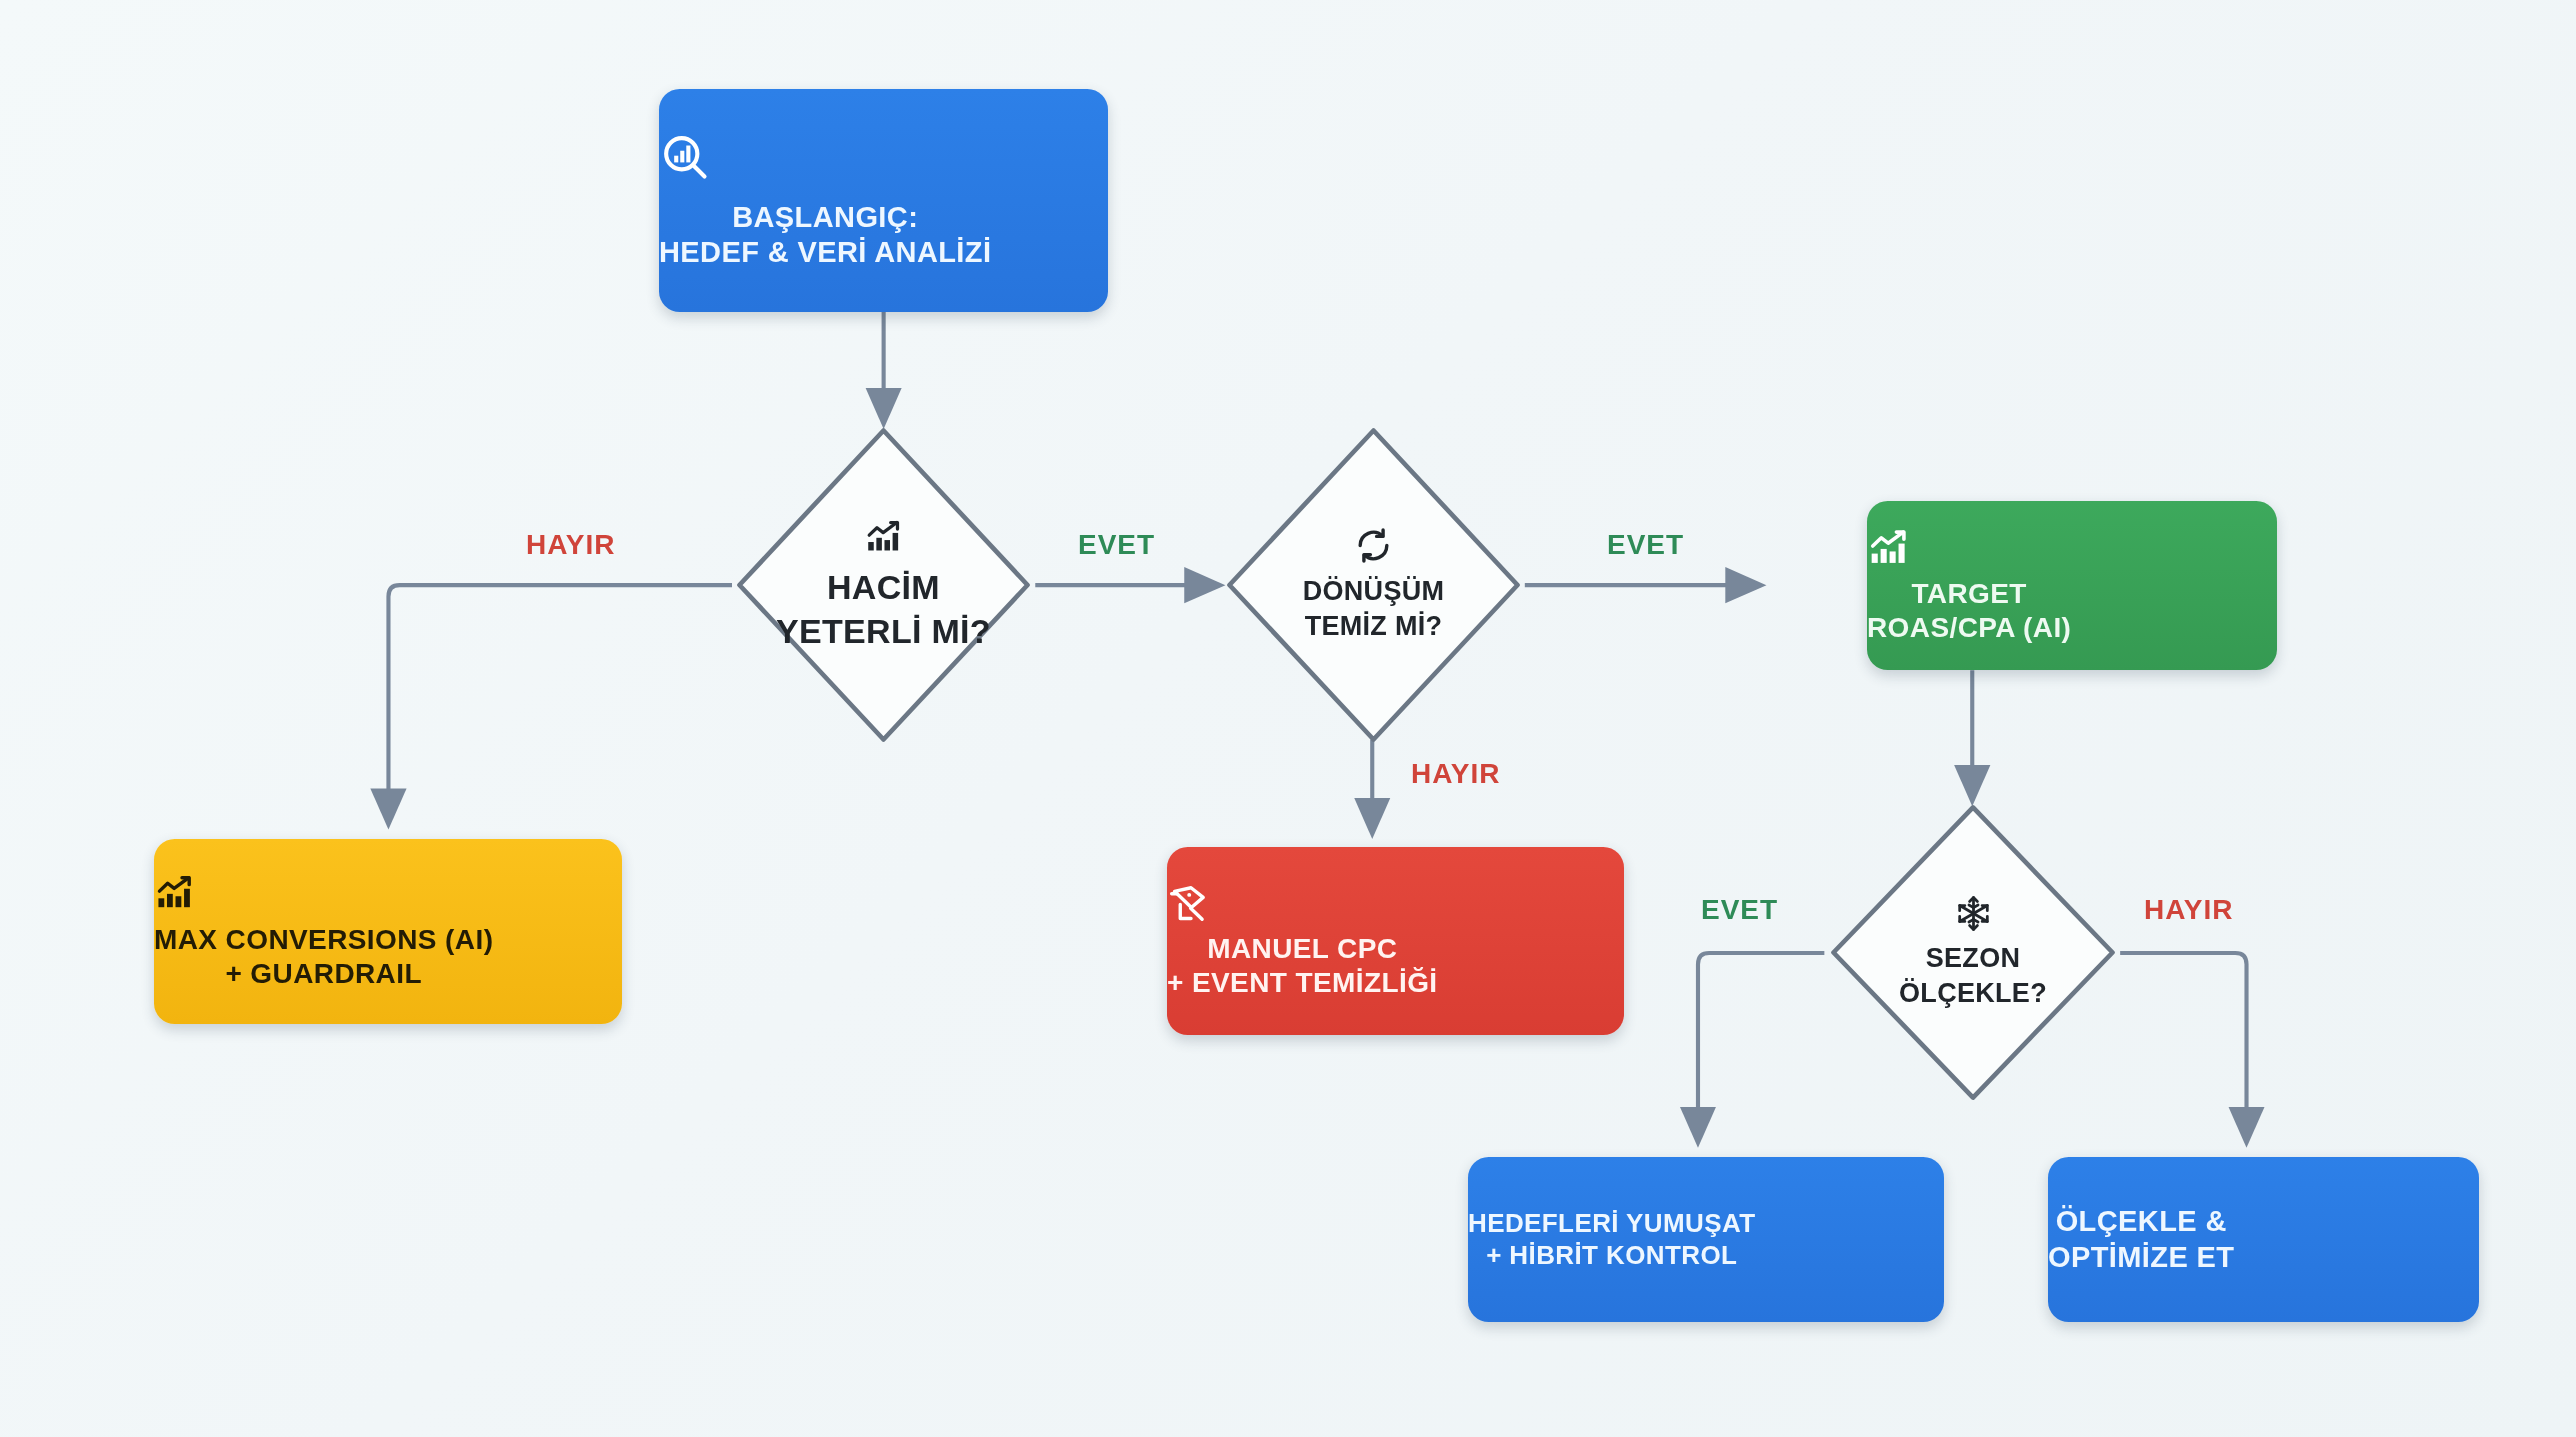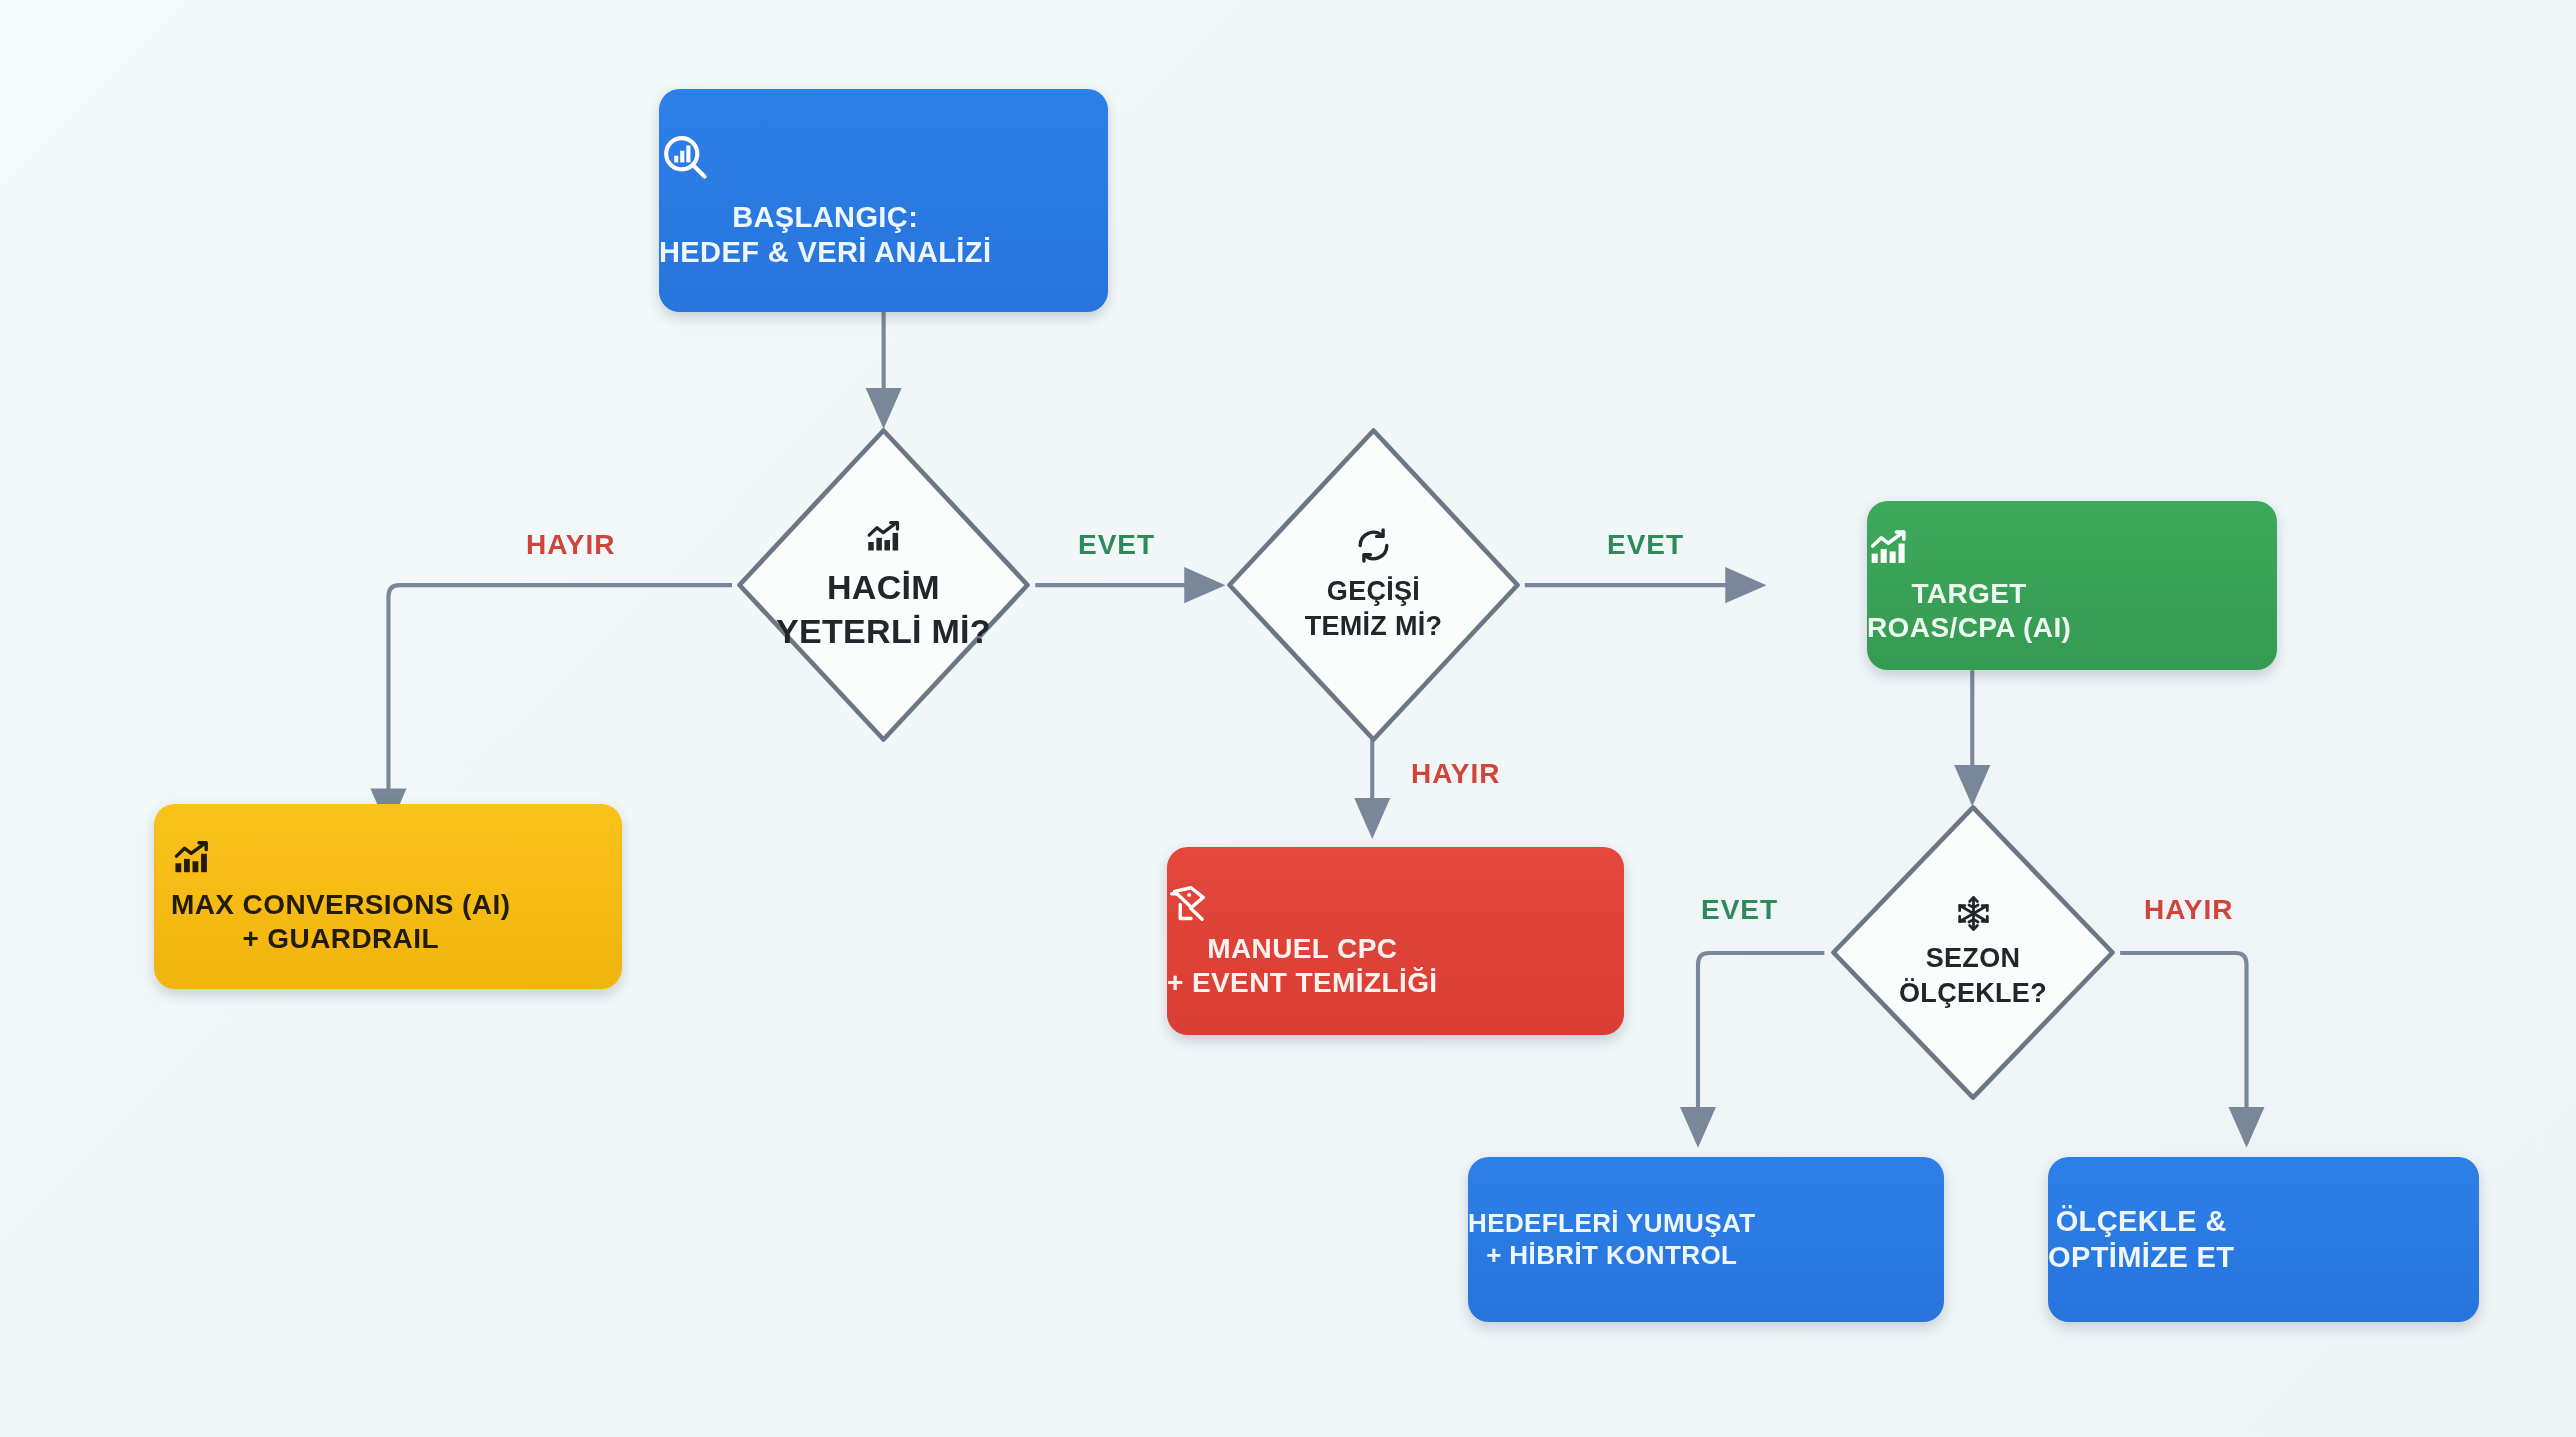--- a/index.html
+++ b/index.html
@@ -162,21 +162,21 @@
     <div class="dcontent">
       <span class="icon">
         <svg width="39" height="39" viewBox="0 0 24 24" fill="none" stroke="#21262b" stroke-width="2.1" stroke-linecap="round" stroke-linejoin="round">
           <path d="M20.2,12 A8.2,8.2 0 0 1 6.4,17.9"></path>
           <path d="M3.8,12 A8.2,8.2 0 0 1 17.6,6.1"></path>
           <polyline points="17.9,2.4 17.9,6.4 13.9,6.4"></polyline>
           <polyline points="6.1,21.6 6.1,17.6 10.1,17.6"></polyline>
         </svg>
       </span>
       <div class="label" style="font-size:27px; margin-top:9.4px;">
-        <div>GEÇİŞİ</div>
+        <div>DÖNÜŞÜM</div>
         <div>TEMİZ Mİ?</div>
       </div>
     </div>
   </div>
 
   <div class="node box" style="left:1867px; top:501px; width:410px; height:169px;
               background:linear-gradient(180deg,#3da95c 0%,#359a52 100%);">
     <span class="icon">
       <svg width="43" height="43" viewBox="0 0 24 24" fill="none" stroke="#ffffff" stroke-width="2" stroke-linecap="round" stroke-linejoin="round">
         <polyline points="3.2,11.2 8,6.6 11.8,9.6 20.2,3.4"></polyline>
@@ -186,22 +186,22 @@
         <rect x="12.6" y="14.2" width="3.4" height="6.4" fill="#ffffff" stroke="none"></rect>
         <rect x="17.6" y="9.8" width="3.4" height="10.8" fill="#ffffff" stroke="none"></rect>
       </svg>
     </span>
     <div class="label" style="color:#eefaf1; font-size:28px; margin-top:7.5px;">
       <div>TARGET</div>
       <div>ROAS/CPA (AI)</div>
     </div>
   </div>
 
-  <div class="node box" style="left:154px; top:804px; width:468px; height:185px;
-              background:linear-gradient(180deg,#fbc21c 0%,#f2b40f 100%);padding-left:17px;">
+  <div class="node box" style="left:154px; top:839px; width:468px; height:185px;
+              background:linear-gradient(180deg,#fbc21c 0%,#f2b40f 100%);">
     <span class="icon">
       <svg width="41" height="41" viewBox="0 0 24 24" fill="none" stroke="#231c05" stroke-width="2" stroke-linecap="round" stroke-linejoin="round">
         <polyline points="3.2,11.2 8,6.6 11.8,9.6 20.2,3.4"></polyline>
         <polyline points="16.4,3.4 20.6,3.4 20.6,7.4"></polyline>
         <rect x="2.6" y="15.4" width="3.4" height="5.2" fill="#231c05" stroke="none"></rect>
         <rect x="7.6" y="12.8" width="3.4" height="7.8" fill="#231c05" stroke="none"></rect>
         <rect x="12.6" y="14.2" width="3.4" height="6.4" fill="#231c05" stroke="none"></rect>
         <rect x="17.6" y="9.8" width="3.4" height="10.8" fill="#231c05" stroke="none"></rect>
       </svg>
     </span>

